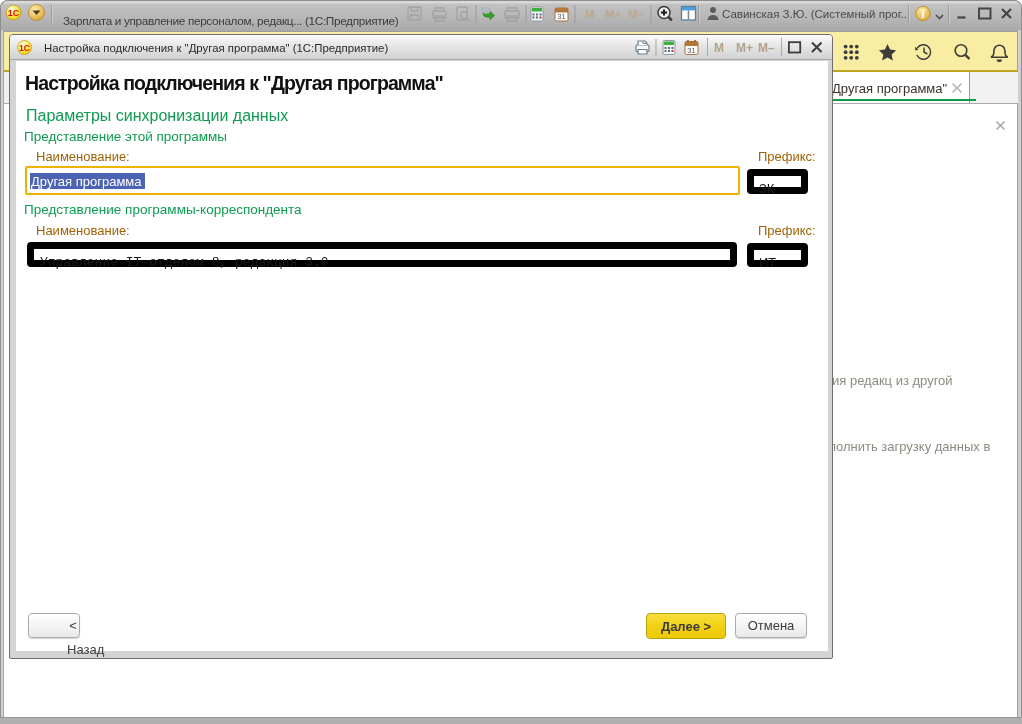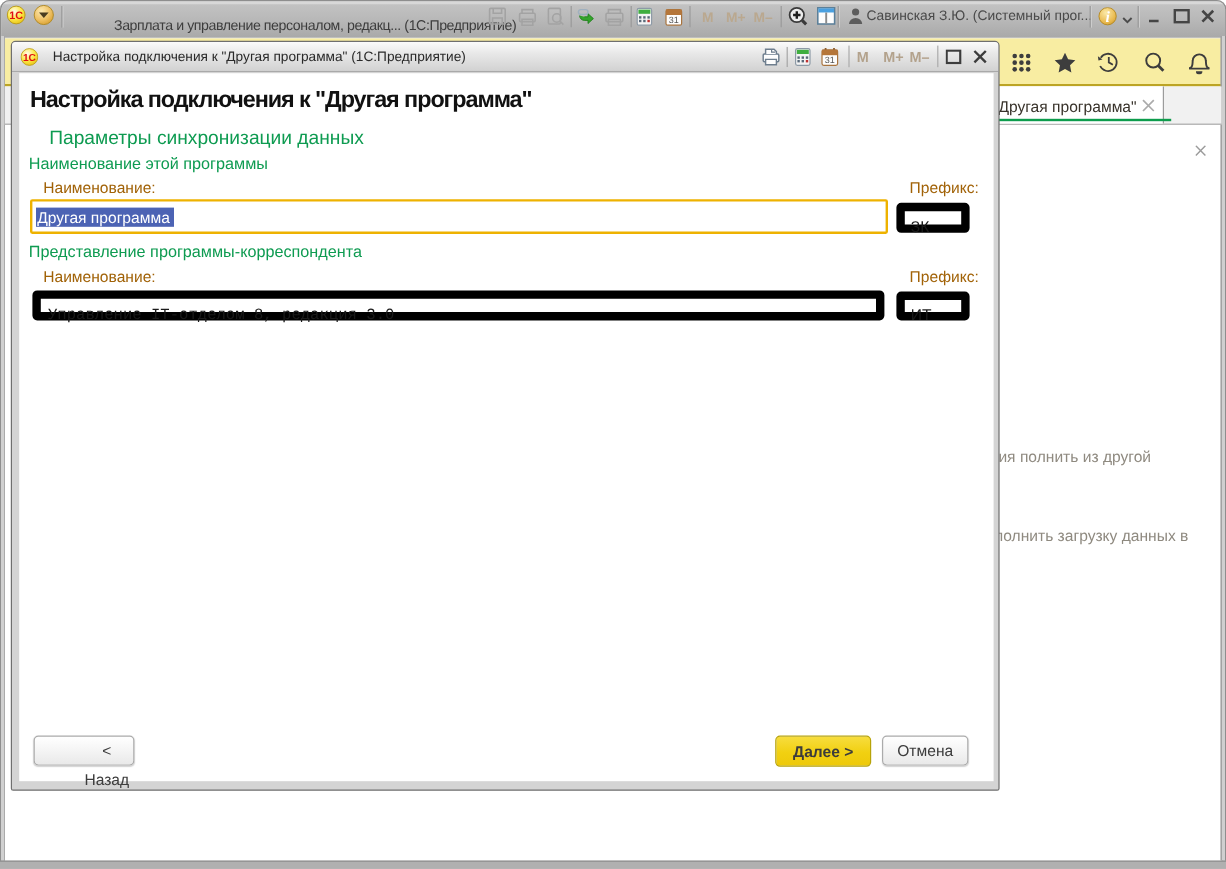--- a/index.html
+++ b/index.html
@@ -52,21 +52,21 @@
         <stop offset="0.6" stop-color="#efc266"></stop>
         <stop offset="1" stop-color="#d9a133"></stop>
       </radialGradient>
   </defs>
   <circle cx="8.5" cy="8.5" r="7.4" fill="url(#ball1)" stroke="#b99a1a" stroke-width="0.8"></circle>
   <text x="8.5" y="12" font-family="Liberation Sans" font-size="9" font-weight="bold" fill="#e01010" text-anchor="middle">1С</text>
   <circle cx="31.5" cy="8.5" r="8" fill="url(#ball2)" stroke="#b08a28" stroke-width="0.8"></circle>
   <path d="M27.5 6.5 L35.5 6.5 L31.5 11 Z" fill="#4a3d20"></path>
 </svg>
 <div class="abs sep1" style="left:51px;top:5px;height:18px;"></div>
-<div class="abs ttxt" style="left:63px;top:14px;font-size:11.8px;letter-spacing:-0.35px;margin-left:32px;">Зарплата и управление персоналом, редакц...  (1С:Предприятие)</div>
+<div class="abs ttxt" style="left:63px;top:14px;font-size:11.8px;letter-spacing:-0.35px;">Зарплата и управление персоналом, редакц...  (1С:Предприятие)</div>
 <svg class="abs" style="left:405px;top:5px;" width="300" height="18" viewBox="0 0 300 18">
   <g stroke="#a3a3a3" stroke-width="1.3" fill="none">
     <rect x="3" y="2" width="13" height="13" rx="1"></rect>
       <path d="M6 2 v4 h7 v-4 M5.5 15 v-5 h8 v5"></path>
     <rect x="28" y="6" width="13" height="7" rx="1"></rect>
       <path d="M30 6 v-3 h9 v3 M30 11 h9 v5 h-9 z"></path>
       <path d="M26 9 h2 M41 9 h2" stroke-width="0"></path>
     <rect x="52" y="2" width="10" height="13" rx="1"></rect>
       <circle cx="59" cy="10" r="3.5"></circle>
       <path d="M61.5 12.5 l3 3"></path>
@@ -179,21 +179,21 @@
 
 <div class="abs" style="left:832px;top:80.5px;font-size:13px;color:#39332b;white-space:nowrap;">Другая программа"</div>
 <svg class="abs" style="left:951px;top:82px;" width="12" height="12" viewBox="0 0 12 12">
   <path d="M1.5 1.5 l9 9 M10.5 1.5 l-9 9" stroke="#ababab" stroke-width="1.4"></path>
 </svg>
 
 <svg class="abs" style="left:996px;top:121px;" width="9" height="9" viewBox="0 0 9 9">
   <path d="M0.5 0.5 l8 8 M8.5 0.5 l-8 8" stroke="#9b9b9b" stroke-width="1.2"></path>
 </svg>
 
-<div class="abs bgtxt" style="left:832px;top:373px;">ия полнить из другой</div>
+<div class="abs bgtxt" style="left:832px;top:373px;">ия редакц из другой</div>
 <div class="abs bgtxt" style="left:829px;top:439px;">полнить загрузку данных в</div>
 
 <div id="dlg" class="abs">
   <div id="dlgtitle" class="abs"></div>
   <div id="dlgbody" class="abs"></div>
 </div>
 
 <svg class="abs" style="left:17px;top:40px;" width="15" height="15" viewBox="0 0 15 15">
   <circle cx="7.5" cy="7.5" r="7" fill="url(#ball1)" stroke="#b99a1a" stroke-width="0.7"></circle>
   <text x="7.5" y="11" font-family="Liberation Sans" font-size="8.5" font-weight="bold" fill="#e01010" text-anchor="middle">1С</text>
@@ -229,34 +229,34 @@
 <div class="abs mtxt" style="left:714px;top:41px;">M</div>
 <div class="abs mtxt" style="left:736px;top:41px;">M+</div>
 <div class="abs mtxt" style="left:758px;top:41px;">M–</div>
 <div class="abs sep1" style="left:781px;top:38px;height:18px;background:#ababab;box-shadow:none;"></div>
 <svg class="abs" style="left:788px;top:41px;" width="36" height="14" viewBox="0 0 36 14">
   <rect x="0.9" y="1.2" width="11.3" height="10.3" fill="none" stroke="#3c3c3c" stroke-width="1.8"></rect>
   <path d="M24 1.5 l9.5 9.5 M33.5 1.5 l-9.5 9.5" stroke="#3c3c3c" stroke-width="2"></path>
 </svg>
 
 <div class="abs" style="left:25px;top:71.5px;font-size:19.5px;font-weight:bold;color:#111;letter-spacing:-0.9px;white-space:nowrap;">Настройка подключения к "Другая программа"</div>
-<div class="abs green" style="left:41px;top:107px;font-size:16px;">Параметры синхронизации данных</div>
-<div class="abs green" style="left:24px;top:128.5px;font-size:13.5px;">Наименование этой программы</div>
+<div class="abs green" style="left:26px;top:107px;font-size:16px;">Параметры синхронизации данных</div>
+<div class="abs green" style="left:24px;top:128.5px;font-size:13.5px;">Представление этой программы</div>
 <div class="abs lbl" style="left:24px;top:149px;">Наименование:</div>
 <div class="abs lbl" style="left:746px;top:149px;">Префикс:</div>
 <div class="abs" style="left:25px;top:166px;width:715px;height:29px;background:#fff;border:2px solid #eeb200;border-radius:2px;box-sizing:border-box;text-align:center;">
   <div class="abs" style="left:3px;top:4.5px;height:15.5px;background:#4c63b4;color:#fff;font-size:13px;padding:1px 3px 0 1px;white-space:nowrap;">Другая программа</div>
 </div>
 <div class="abs fld" style="left:747px;top:169px;width:61px;height:25px;">
     <span style="position:absolute;left:5px;top:5px;">ЗК</span>
   </div>
 <div class="abs green" style="left:24px;top:202px;font-size:13.5px;">Представление программы-корреспондента</div>
 <div class="abs lbl" style="left:24px;top:223px;">Наименование:</div>
 <div class="abs lbl" style="left:746px;top:223px;">Префикс:</div>
 <div class="abs fld" style="left:27px;top:242px;width:710px;height:25px;font-family:Liberation Mono, monospace;">
     <span style="position:absolute;left:6px;top:6px;">Управление IT-отделом 8, редакция 3.0</span>
   </div>
 <div class="abs fld" style="left:747px;top:243px;width:61px;height:24px;">
     <span style="position:absolute;left:5px;top:5px;">ИТ</span>
   </div>
-<div class="abs btn" style="left:28px;top:613px;width:84px;height:25px;line-height:24px;padding-left:38px;">&lt; Назад</div>
+<div class="abs btn" style="left:28px;top:613px;width:52px;height:25px;line-height:24px;padding-left:38px;">&lt; Назад</div>
 <div class="abs" style="left:646px;top:613px;width:80px;height:26px;line-height:25px;background:linear-gradient(#f7dd3e,#f1d011 55%,#eec90a);border:1px solid #b7a309;border-radius:4px;box-sizing:border-box;font-size:13px;font-weight:bold;color:#3c3c3c;text-align:center;">Далее &gt;</div>
 <div class="abs btn" style="left:735px;top:613px;width:72px;height:25px;line-height:24px;">Отмена</div>
 
 </body></html>

